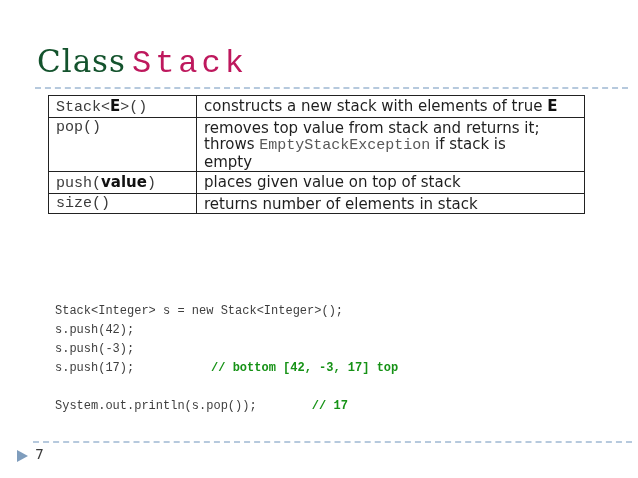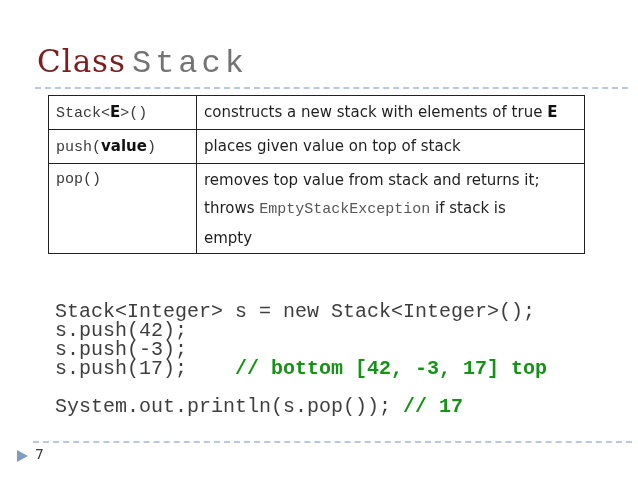--- a/index.html
+++ b/index.html
@@ -11,72 +11,72 @@
     font-family:"DejaVu Sans", sans-serif;
   }
   
   .title{
     position:absolute;left:37px;top:42px;
     white-space:nowrap;
     margin:0;font-weight:normal;
   }
   .title .t-serif{
     font-family:"DejaVu Serif", serif;
-    font-size:31px;color:#7f1d1d;letter-spacing:1px;
+    font-size:31px;color:#14532d;letter-spacing:1px;
   }
   .title .t-mono{
     font-family:"Liberation Mono", monospace;
-    font-size:32px;color:#737373;letter-spacing:4px;
+    font-size:32px;color:#be185d;letter-spacing:4px;
     margin-left:6px;
   }
   .dash-line{
     position:absolute;height:0;
     border-top:2px dashed #b6c9dd;
   }
   #title-line{left:35px;top:87px;width:593px;}
   #footer-line{left:33px;top:441px;width:599px;}
   
   table.methods{
     position:absolute;left:48px;top:95px;
     width:537px;
     border-collapse:collapse;
     table-layout:fixed;
     z-index:1;
   }
   table.methods td{
     border:1px solid #222222;
     vertical-align:top;
     padding:2px 7px 1px 7px;
-    line-height:28px;
+    line-height:16px;
     white-space:pre-wrap;
   }
   td.method-cell{
     width:133px;
     font-family:"Liberation Mono", monospace;
     font-size:15px;color:#3b3b3b;
   }
   td.desc-cell{
     font-size:15px;color:#1f1f1f;
   }
   .s-mono{font-family:"Liberation Mono", monospace;}
   .s-bold{font-family:"DejaVu Sans", sans-serif;font-weight:bold;color:#111111;}
   .s-plain{}
   .s-monogray{font-family:"Liberation Mono", monospace;color:#585858;}
   
   .code-block{
     position:absolute;left:55px;top:302px;
     z-index:2;
     font-family:"Liberation Mono", monospace;
-    font-size:20px;line-height:19px;
+    font-size:12px;line-height:19px;
     color:#3e3e3e;
     white-space:pre;
   }
   .code-line{height:19px;}
   .s-code{color:#3e3e3e;}
-  .s-comment{color:#169216;font-weight:bold;}
+  .s-comment{color:#169216;font-weight:bold;margin-left:48px;}
   
   .page-marker{
     position:absolute;left:17px;top:450px;
     width:0;height:0;
     border-left:11px solid #7f9dbd;
     border-top:6px solid transparent;
     border-bottom:6px solid transparent;
   }
   .page-number{
     position:absolute;left:35px;top:446px;
@@ -90,28 +90,32 @@
 
 <div class="dash-line" id="title-line"></div>
 
 <table class="methods">
   <tbody id="methods-body">
       <tr>
         <td class="method-cell"><span class="s-mono">Stack&lt;</span><span class="s-bold">E</span><span class="s-mono">&gt;()</span></td>
         <td class="desc-cell"><span class="s-plain">constructs a new stack with elements of true </span><span class="s-bold">E</span></td>
       </tr>
       <tr>
+        <td class="method-cell"><span class="s-mono">pop()</span></td>
+        <td class="desc-cell"><span class="s-plain">removes top value from stack and returns it;
+throws </span><span class="s-monogray">EmptyStackException</span><span class="s-plain"> if stack is
+empty</span></td>
+      </tr>
+      <tr>
         <td class="method-cell"><span class="s-mono">push(</span><span class="s-bold">value</span><span class="s-mono">)</span></td>
         <td class="desc-cell"><span class="s-plain">places given value on top of stack</span></td>
       </tr>
       <tr>
-        <td class="method-cell"><span class="s-mono">pop()</span></td>
-        <td class="desc-cell"><span class="s-plain">removes top value from stack and returns it;
-throws </span><span class="s-monogray">EmptyStackException</span><span class="s-plain"> if stack is
-empty</span></td>
+        <td class="method-cell"><span class="s-mono">size()</span></td>
+        <td class="desc-cell"><span class="s-plain">returns number of elements in stack</span></td>
       </tr>
     </tbody>
 </table>
 
 <div class="code-block" id="code-block"><div class="code-line"><span class="s-code">Stack&lt;Integer&gt; s = new Stack&lt;Integer&gt;();</span></div><div class="code-line"><span class="s-code">s.push(42);</span></div><div class="code-line"><span class="s-code">s.push(-3);</span></div><div class="code-line"><span class="s-code">s.push(17);    </span><span class="s-comment">// bottom [42, -3, 17] top</span></div><div class="code-line"><span class="s-code"></span></div><div class="code-line"><span class="s-code">System.out.println(s.pop()); </span><span class="s-comment">// 17</span></div></div>
 
 <div class="dash-line" id="footer-line"></div>
 <div class="page-marker"></div>
 <div class="page-number">7</div>
 

